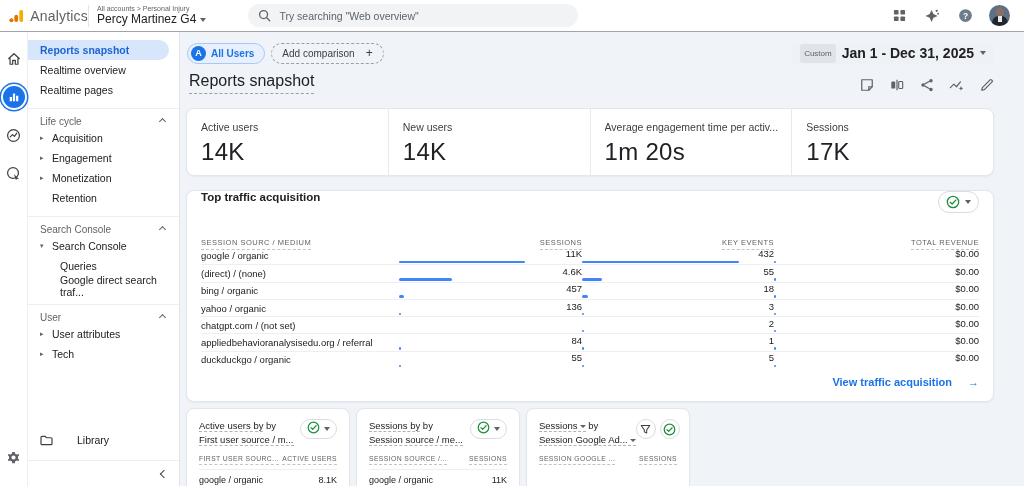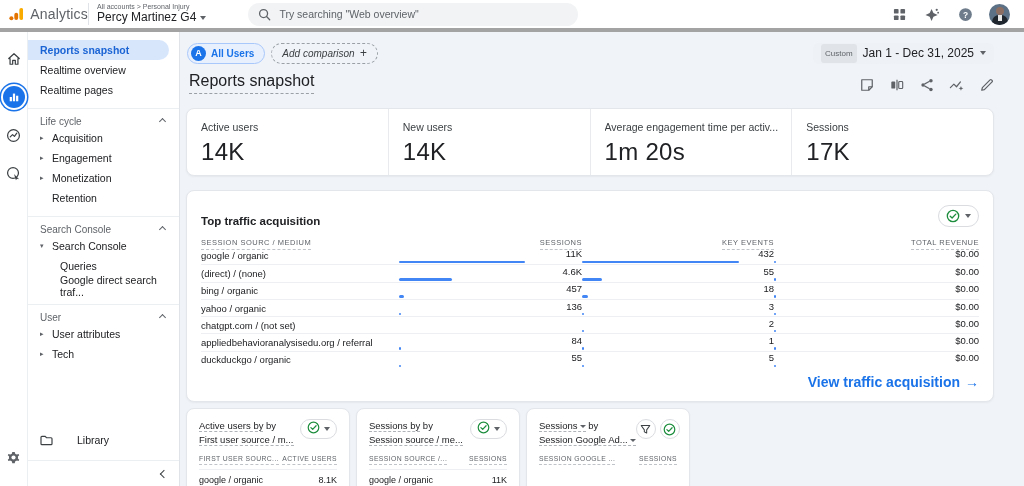--- a/index.html
+++ b/index.html
@@ -2,21 +2,21 @@
 <html><head>
 <meta charset="utf-8">
 <style>
   * { margin:0; padding:0; box-sizing:border-box; }
   html,body { width:1024px; height:486px; overflow:hidden; background:#fff;
     font-family:"Liberation Sans","DejaVu Sans",sans-serif; color:#202124; }
   .stage { position:relative; width:1024px; height:486px; background:#fff; }
 
   
   .app-header { position:absolute; left:0; top:0; right:0; height:32px; background:#fff;
-    border-bottom:4px solid #a3a3a3; display:flex; align-items:center; z-index:5;}
+    border-bottom:1px solid #a3a3a3; display:flex; align-items:center; z-index:5;}
   .logo-wrap { display:flex; align-items:center; gap:7px; padding-left:9px; width:88px;}
   .app-name { font-size:14px; color:#5f6368; letter-spacing:.2px;}
   .hdr-divider { width:1px; height:22px; background:#e0e3e7; margin-right:8px;}
   .acct { display:flex; flex-direction:column; justify-content:center; line-height:1.15; cursor:pointer;}
   .acct-breadcrumb { font-size:7px; color:#5f6368;}
   .acct-name { font-size:12px; color:#202124; display:flex; align-items:center; gap:4px;}
   .caret-down { width:0; height:0; border-left:3.5px solid transparent; border-right:3.5px solid transparent; border-top:4px solid #5f6368; display:inline-block;}
   .search-bar { margin-left:42px; width:330px; height:23px; background:#f1f3f4; border-radius:12px;
     display:flex; align-items:center; gap:8px; padding:0 10px; }
   .search-bar span { font-size:10.5px; color:#5f6368; }
@@ -51,56 +51,56 @@
   .sidebar-bottom { margin-top:auto; }
   .library-row { display:flex; align-items:center; gap:24px; padding-left:12px; height:24px; font-size:10.5px; cursor:pointer; margin-bottom:8px;}
   .collapse-row { border-top:1px solid #eceff1; height:26px; display:flex; align-items:center; justify-content:flex-end; padding-right:12px; cursor:pointer;}
 
   
   .main { position:absolute; left:180px; top:32px; right:0; bottom:0; background:#f0f4f9; overflow:hidden;}
   .banner { display:flex; align-items:center; padding:10px 30px 0 7px; height:32px;}
   .chip { height:21px; border-radius:11px; display:flex; align-items:center; font-size:10px; cursor:pointer;}
   .chip-allusers { background:#e8f0fe; border:1px solid #a8c7fa; color:#1a73e8; font-weight:bold; padding:0 10px 0 3px; gap:5px;}
   .chip-a { width:15px; height:15px; border-radius:50%; background:#1a73e8; color:#fff; font-size:9px; display:flex; align-items:center; justify-content:center; font-weight:bold;}
-  .chip-compare { border:1px dashed #9aa0a6; color:#3c4043; padding:0 10px; margin-left:6px; gap:5px;font-style:italic;}
+  .chip-compare { border:1px dashed #9aa0a6; color:#3c4043; padding:0 10px; margin-left:6px; gap:11px;}
   .plus { font-size:12px; color:#3c4043;}
   .date-pill { margin-left:auto; background:#eef1f5; border-radius:6px; height:21px; display:flex; align-items:center; gap:6px; padding:0 8px; cursor:pointer;}
   .date-type { background:#e0e4e9; border-radius:3px; font-size:8px; color:#5f6368; padding:5px 4px;}
-  .date-text { font-size:12px; color:#202124; font-weight:normal;}
+  .date-text { font-size:14px; color:#202124; font-weight:bold;}
   .title-row { display:flex; align-items:flex-end; justify-content:space-between; padding:8px 30px 0 9px;}
   .page-title { font-size:16px; color:#202124; border-bottom:1.5px dashed #9aa0a6; padding-bottom:3px;}
   .title-icons { display:flex; gap:15px; align-items:center; padding-bottom:2px;}
   .t-icon { width:15px; height:15px; cursor:pointer; display:flex; align-items:center; justify-content:center;}
 
   .card { background:#fff; border:1px solid #e3e6ea; border-radius:8px; box-shadow:0 1px 2px rgba(60,64,67,.06);}
 
   
   .metric-card { position:absolute; left:6px; top:76px; width:808px; height:68px; display:flex;}
   .metric-cell { flex:1; padding:12px 0 0 14px; border-left:1px solid #e8eaed;}
   .metric-cell:first-child { border-left:none;}
   .metric-label { font-size:10.5px; color:#3c4043; white-space:nowrap; overflow:hidden;}
   .metric-value { font-size:24px; color:#202124; margin-top:5px; letter-spacing:.3px;}
 
   
   .table-card { position:absolute; left:6px; top:158px; width:808px; height:212px; padding:0 14px;}
-  .table-title-row { display:flex; align-items:flex-end; justify-content:space-between; height:36px;}
+  .table-title-row { display:flex; align-items:flex-start; justify-content:space-between; height:36px;}
   .table-title { font-size:11.5px; color:#202124; font-weight:bold;}
   .check-pill { border:1px solid #dadce0; border-radius:12px; height:22px; display:flex; align-items:center; gap:5px; padding:0 7px; cursor:pointer; background:#fff;}
   .tbl-head { display:flex; align-items:flex-end; height:20px; font-size:7.5px; letter-spacing:.5px; color:#5f6368;}
   .tbl-head span { border-bottom:1px dashed #c0c4c9; padding-bottom:2px;}
   .c-src { flex:1; }
   .c-sess { width:183px; text-align:right;}
   .c-ke { width:192px; text-align:right;}
   .c-rev { width:205px; text-align:right;}
   .t-row { display:flex; align-items:center; height:17.3px; border-top:1px solid #edeff2; font-size:9.5px; color:#202124; position:relative;}
   .t-row:first-of-type { border-top:none;}
   .num-cell { position:relative; height:100%; display:flex; align-items:center; justify-content:flex-end; padding-bottom:4px;}
   .tbar { position:absolute; left:0; bottom:1px; height:2.5px; background:#4285f4; border-radius:2px;}
   .tbl-footer { display:flex; justify-content:flex-end; align-items:center; height:28px;}
-  .view-link { font-size:14px; color:#1a73e8; font-weight:bold; cursor:pointer; display:flex; gap:5px; align-items:center;}
+  .view-link { font-size:11px; color:#1a73e8; font-weight:bold; cursor:pointer; display:flex; gap:16px; align-items:center;}
 
   
   .mini-row { position:absolute; left:6px; top:376px; display:flex; gap:6px;}
   .mini-card { width:164px; height:150px; padding:10px 12px 0 12px; position:relative;}
   .mini-head { display:flex; justify-content:space-between; }
   .mini-titles { font-size:9.5px; line-height:1.5; color:#202124;}
   .mini-titles .u { border-bottom:1px dashed #b0b4b9; cursor:pointer; white-space:nowrap;}
   .mini-icons { display:flex; gap:4px; align-items:flex-start;}
   .round-btn { width:20px; height:20px; border:1px solid #dadce0; border-radius:50%; display:flex; align-items:center; justify-content:center; cursor:pointer; background:#fff;}
   .mini-pill { border:1px solid #dadce0; border-radius:11px; height:20px; display:flex; align-items:center; gap:4px; padding:0 6px; cursor:pointer; background:#fff;}

